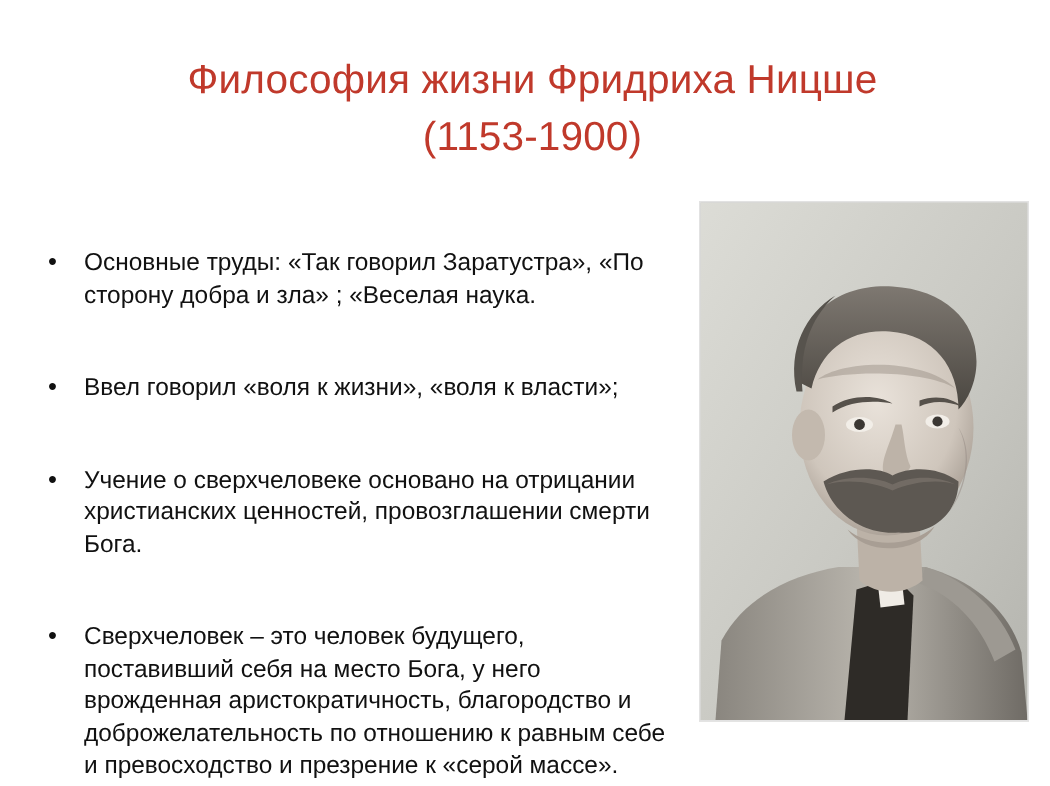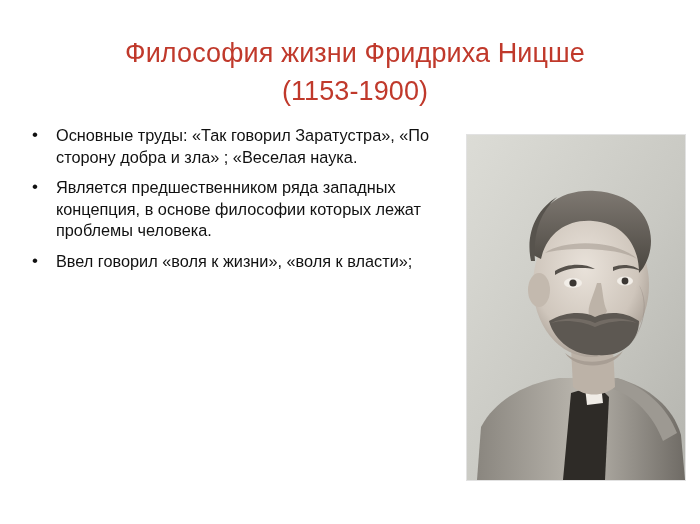--- a/index.html
+++ b/index.html
@@ -45,20 +45,21 @@
     margin: 0;
     padding: 0;
   }
   ul.bullets > li {
     position: relative;
     padding-left: 36px;
     margin-bottom: 9px;
     color: #111111;
     font-size: 16.3px;
     line-height: 21.5px;
+    margin-top: 40px;
   }
   ul.bullets > li::before {
     content: "\2022";
     position: absolute;
     left: 12px;
     top: -1px;
     font-size: 17px;
     color: #111111;
     line-height: 21.5px;
   }
@@ -84,22 +85,23 @@
 <div class="slide">
 
   <h1 class="slide-title">
     <span class="line">Философия жизни Фридриха Ницше</span>
     <span class="line">(1153-1900)</span>
   </h1>
 
   <div class="content">
     <ul class="bullets">
       <li>Основные труды: «Так говорил Заратустра», «По сторону добра и зла» ; «Веселая наука.</li>
-      <li>Является предшественником ряда западных концепция, в основе философии которых лежат проблемы человека.</li>
       <li>Ввел говорил «воля к жизни», «воля к власти»;</li>
+      <li>Учение о сверхчеловеке основано на отрицании христианских ценностей, провозглашении смерти Бога.</li>
+      <li>Сверхчеловек – это человек будущего, поставивший себя на место Бога, у него врожденная аристократичность, благородство и доброжелательность по отношению к равным себе и превосходство и презрение к «серой массе».</li>
     </ul>
   </div>
 
   <div class="portrait">
     <svg viewBox="0 0 218 345" preserveAspectRatio="xMidYMid slice" aria-hidden="true">
       <defs>
         <linearGradient id="bgGrad" x1="0" y1="0" x2="1" y2="1">
           <stop offset="0%" stop-color="#dcdcd6"></stop>
           <stop offset="55%" stop-color="#c9c9c3"></stop>
           <stop offset="100%" stop-color="#b4b4ae"></stop>

